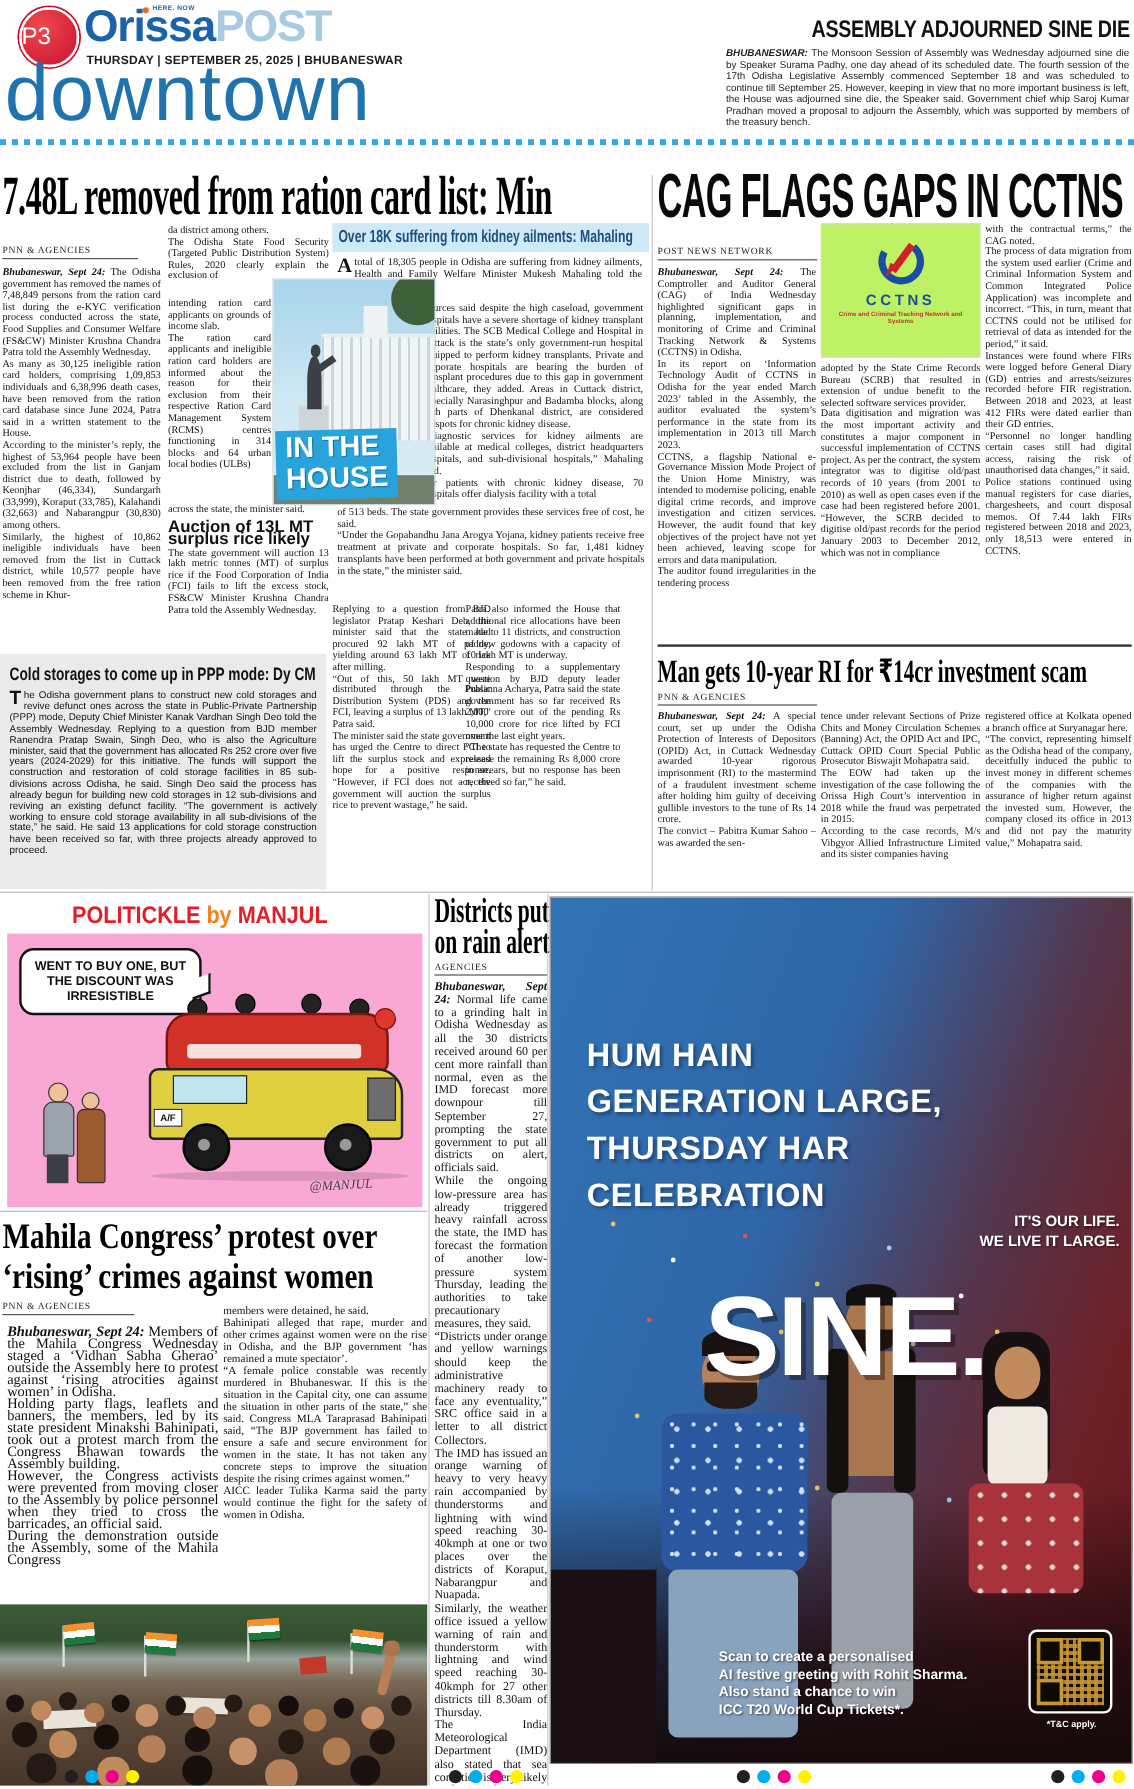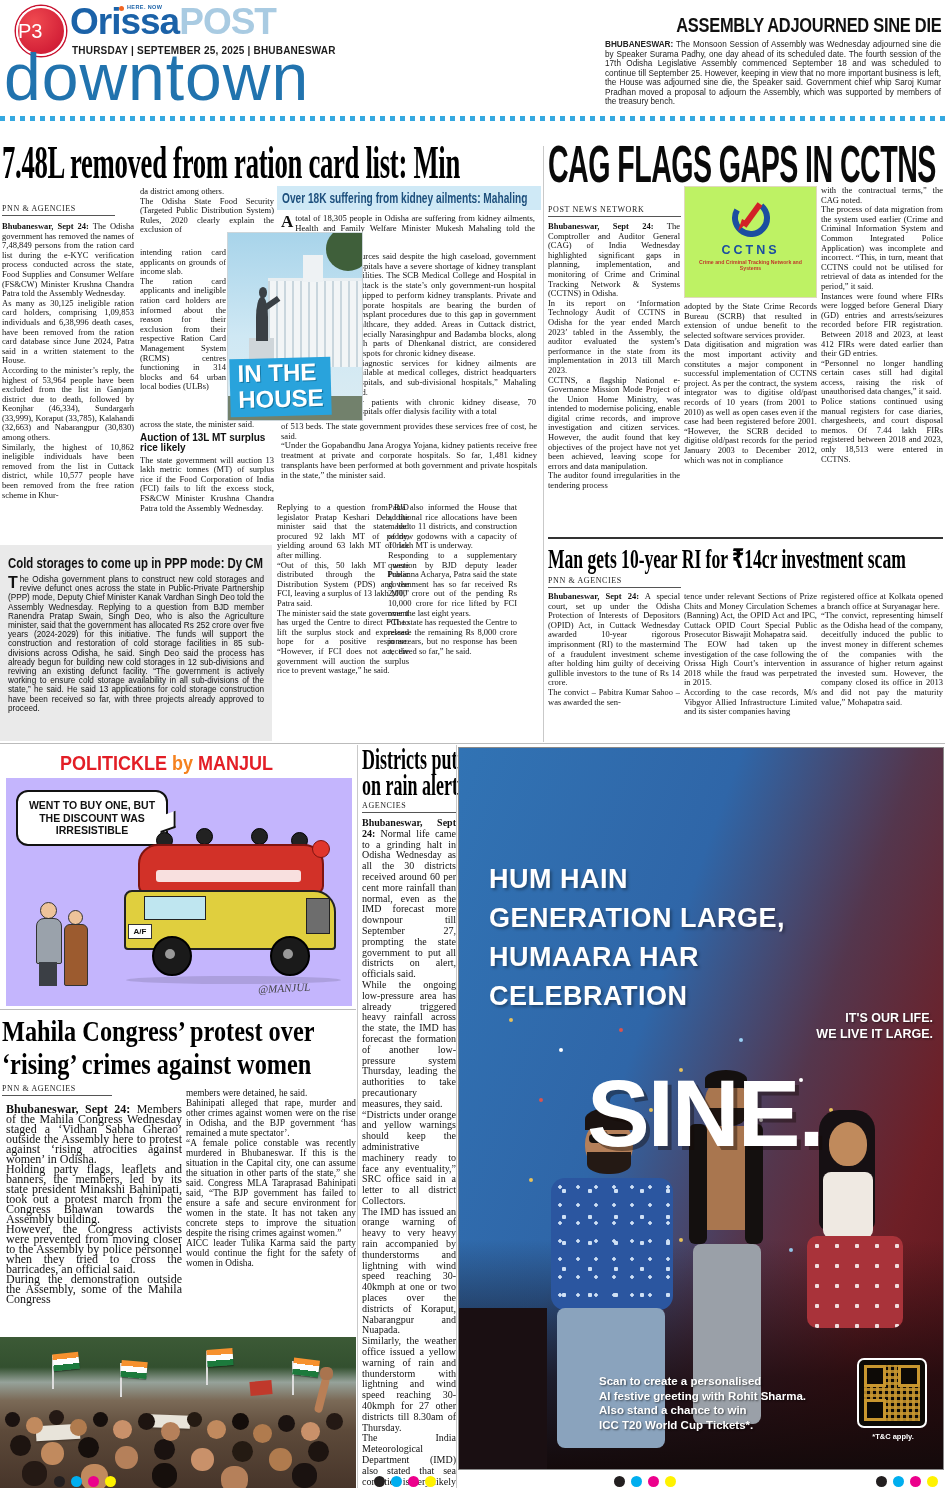--- a/index.html
+++ b/index.html
@@ -2,21 +2,21 @@
 <html><head>
 <meta charset="utf-8">
 <style>
   html,body{margin:0;padding:0;background:#f2f2f2;}
   .page{position:relative;width:945px;height:1491px;background:#fff;overflow:hidden;
         font-family:"Liberation Serif","DejaVu Serif",serif;color:#111;}
   .a{position:absolute;}
   .sans{font-family:"Liberation Sans","DejaVu Sans",sans-serif;}
   .bt{font-size:8.5px;line-height:9.6px;text-align:justify;overflow:hidden;}
   .pre{white-space:pre-line;}
-  .dl{font-weight:700;}
+  .dl{font-weight:700;font-style:italic;}
   .byline{font-size:8px;letter-spacing:.6px;color:#222;border-bottom:1.3px solid #555;
           padding-bottom:2px;overflow:hidden;white-space:nowrap;}
   .squeeze{display:inline-block;transform:scaleX(var(--sx,1));transform-origin:0 50%;white-space:nowrap;}
   .squeeze-r{display:inline-block;transform:scaleX(var(--sx,1));transform-origin:100% 50%;white-space:nowrap;}
   .h-serif{font-weight:700;color:#000;}
   .vrule{width:1px;background:#c9c9c9;}
   .hrule{height:1px;background:#bbb;}
   .drop{float:left;font-weight:700;margin:0 2px 0 0;}
   
   .badge{width:46px;height:46px;border-radius:50%;background:radial-gradient(circle at 35% 30%,#f04a50,#c8102e);
@@ -75,21 +75,21 @@
     330px 100px 0 #e8c15a,90px 140px 0 #9ad0f5,210px 150px 0 #d9534f,320px 160px 0 #fff,30px 170px 0 #e8c15a,
     130px 190px 0 #fff,250px 200px 0 #e8c15a,350px 190px 0 #d9534f,70px 220px 0 #fff,180px 230px 0 #e8c15a,290px 240px 0 #9ad0f5;}
   .skin{background:#b5805a;}
   .qr{background:#0d0a06;border:2.5px solid #fff;border-radius:7px;box-sizing:border-box;position:relative;overflow:hidden;}
   .qr-mod{position:absolute;inset:5px;background:
      repeating-linear-gradient(0deg,rgba(201,151,47,.85) 0 3px,transparent 3px 6px),
      repeating-linear-gradient(90deg,rgba(201,151,47,.85) 0 3px,transparent 3px 6px);}
   .qr-eye{position:absolute;width:16px;height:16px;border:3px solid #c9972f;background:#0d0a06;}
   .regdot{display:inline-block;width:11px;height:11px;border-radius:50%;margin-right:6px;}
   .rd1{background:#231f20;} .rd2{background:#00aeef;} .rd3{background:#ec008c;} .rd4{background:#fff200;}
-  .subhead{font-weight:800;font-size:10px;line-height:10.5px;margin:3px 0 2px;}
+  .subhead{font-weight:800;font-size:14px;line-height:10.5px;margin:3px 0 2px;}
 </style>
 </head>
 <body>
 
 <div class="page">
 
   <div class="a badge sans" style="left:16px;top:6px;">
     <span>P3</span>
   </div>
   <div class="a sans" style="left:70px;top:1px;font-size:37px;font-weight:900;letter-spacing:-1px;">
@@ -228,21 +228,21 @@
 
   <div class="a hrule" style="left:0;top:743px;width:945px;"></div>
 
   <div class="a sans" style="left:0;top:752px;width:356px;text-align:center;font-size:20px;font-weight:900;">
     <span class="squeeze" style="--sx:.9;">
       <span style="color:#e31e26;">POLITICKLE</span>
       <span style="color:#f5821f;">by</span>
       <span style="color:#e31e26;">MANJUL</span>
     </span>
   </div>
-  <div class="a" style="left:6px;top:778px;width:346px;height:228px;background:#c4b5fd;">
+  <div class="a" style="left:6px;top:778px;width:346px;height:228px;background:#f9a8d4;">
     <div class="bubble sans">WENT TO BUY ONE, BUT THE DISCOUNT WAS IRRESISTIBLE</div>
 
     <div class="a" style="left:34px;top:124px;width:15px;height:15px;border-radius:50%;background:#eec39a;border:1.5px solid #333;"></div>
     <div class="a" style="left:30px;top:140px;width:24px;height:44px;background:#9aa2ab;border:1.5px solid #333;border-radius:8px 8px 2px 2px;"></div>
     <div class="a" style="left:33px;top:184px;width:18px;height:24px;background:#3b3f45;"></div>
     <div class="a" style="left:62px;top:132px;width:13px;height:13px;border-radius:50%;background:#eec39a;border:1.5px solid #333;"></div>
     <div class="a" style="left:58px;top:146px;width:22px;height:60px;background:#9c5b2f;border:1.5px solid #333;border-radius:6px 6px 2px 2px;"></div>
 
     <div class="mini-wheel" style="left:150px;top:54px;"></div>
     <div class="mini-wheel" style="left:190px;top:50px;"></div>
@@ -344,21 +344,21 @@
 
     <div class="a" style="left:360px;top:362px;width:56px;height:120px;background:#161013;border-radius:20px 20px 8px 8px;"></div>
     <div class="a skin" style="left:370px;top:374px;width:38px;height:44px;border-radius:50% 50% 46% 46%;background:#c08a5c;"></div>
     <div class="a" style="left:364px;top:424px;width:50px;height:66px;background:#efe9e2;border-radius:8px;"></div>
     <div class="a" style="left:348px;top:488px;width:96px;height:92px;background:#a9333a;border-radius:10px;
          background-image:radial-gradient(#f0dede 2px,transparent 2.5px);background-size:20px 20px;"></div>
     <div class="a" style="left:0px;top:560px;width:88px;height:163px;background:#1a0f12;"></div>
 
     <div class="a sans pre" style="left:30px;top:112px;font-size:27px;line-height:39px;font-weight:900;color:#fff;letter-spacing:.5px;text-shadow:2px 2px 3px rgba(0,0,0,.35);">HUM HAIN
 GENERATION LARGE,
-HUMAARA HAR
+THURSDAY HAR
 CELEBRATION</div>
     <div class="a sans" style="left:128px;top:312px;font-size:94px;font-weight:900;color:#fff;letter-spacing:-2px;text-shadow:4px 4px 0 rgba(20,10,5,.4);">SINE.</div>
 
     <div class="a sans pre" style="right:10px;top:262px;width:160px;text-align:right;font-size:12.5px;line-height:16px;font-weight:900;color:#fff;text-shadow:1px 1px 2px rgba(0,0,0,.5);">IT'S OUR LIFE.
 WE LIVE IT LARGE.</div>
 
     <div class="a sans pre" style="right:92px;top:626px;width:252px;text-align:left;font-size:11.5px;line-height:14.5px;font-weight:700;color:#fff;text-shadow:1px 1px 2px rgba(0,0,0,.6);">Scan to create a personalised
 AI festive greeting with Rohit Sharma.
 Also stand a chance to win
 ICC T20 World Cup Tickets*.</div>

